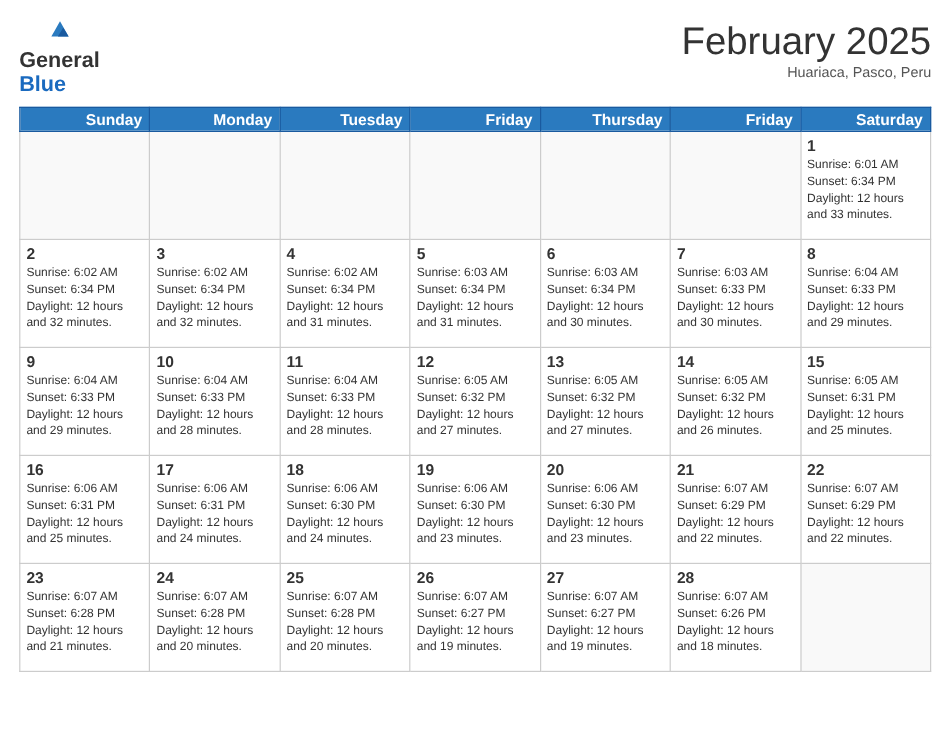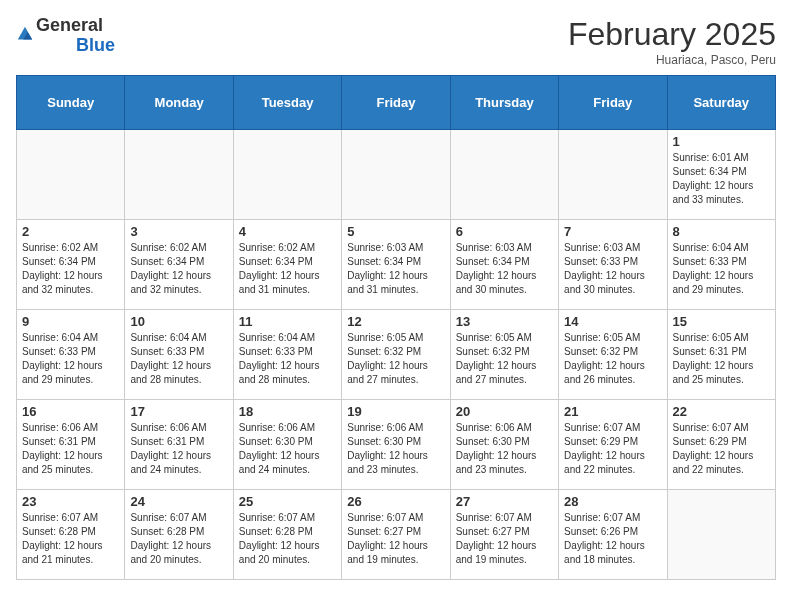--- a/index.html
+++ b/index.html
@@ -13,28 +13,29 @@
     .header {
       display: flex;
       justify-content: space-between;
       align-items: flex-start;
       margin-bottom: 8px;
     }
     .logo {
       display: flex;
       align-items: center;
       gap: 2px;
+      flex-direction: column;
     }
     .logo-text {
       font-size: 18px;
       font-weight: bold;
       line-height: 1.1;
     }
     .logo-general { color: #333; }
-    .logo-blue { color: #1a6abf; margin-left: 40px; }
+    .logo-blue { color: #1a6abf; }
     .logo-icon {
       width: 18px;
       height: 18px;
     }
     .title-block {
       text-align: right;
     }
     .month-title {
       font-size: 32px;
       font-weight: normal;
@@ -47,23 +48,23 @@
     }
     .calendar {
       width: 100%;
       border-collapse: collapse;
       border: 1px solid #ccc;
     }
     .calendar th {
       background-color: #2a7abf;
       color: white;
       font-size: 13px;
-      padding: 19px 6px;
+      padding: 2px 6px;
       font-weight: bold;
-      text-align: center;
+      text-align: right;
       border: 1px solid #1a5a9f;
     }
     .calendar td {
       vertical-align: top;
       border: 1px solid #ccc;
       width: 108px;
       height: 90px;
       padding: 4px 5px;
       font-size: 10.5px;
       color: #333;

